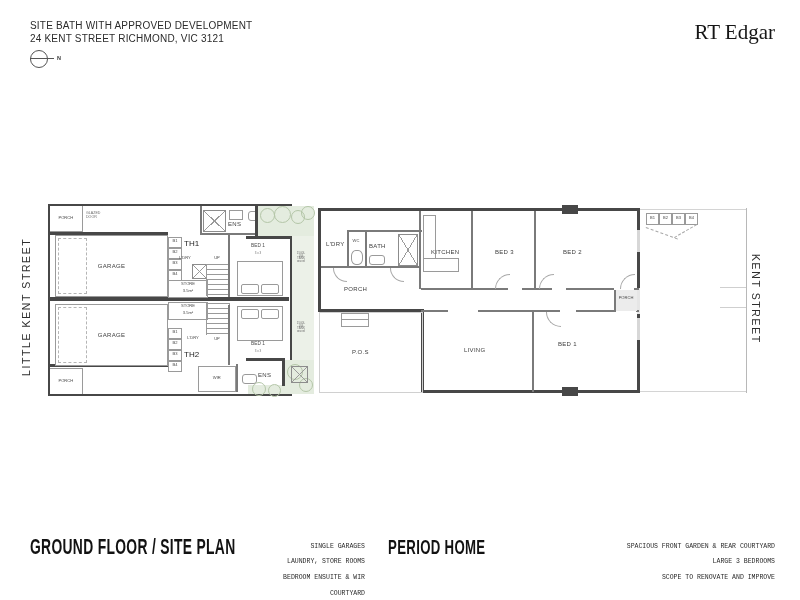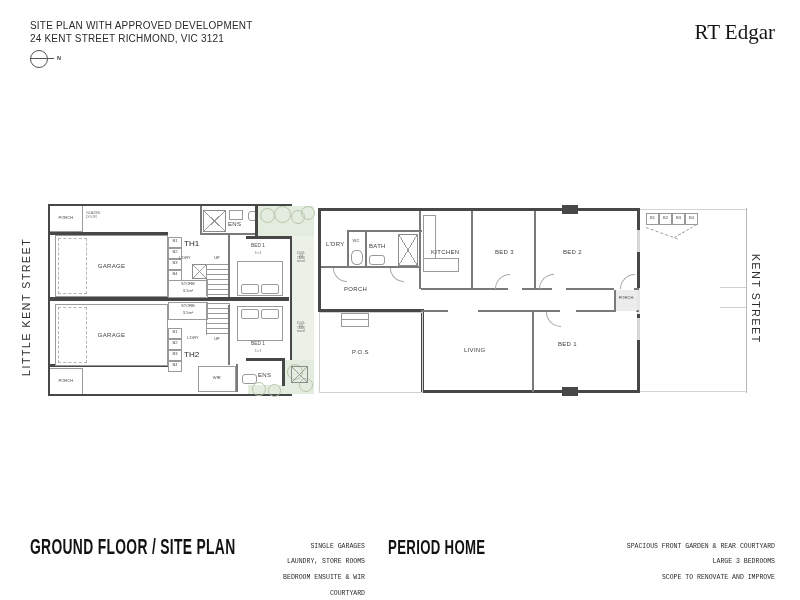--- a/index.html
+++ b/index.html
@@ -41,21 +41,21 @@
   .mono{position:absolute;font-family:"Liberation Mono",monospace;font-size:6.5px;line-height:7.8px;
         text-align:right;color:#2a2a2a;white-space:pre-line}
   .serif{font-family:"Liberation Serif",serif}
   #devb{position:absolute;left:48px;top:204px;width:244px;height:192px;
         border:2.5px solid #474747;box-sizing:border-box;background:#fff}
   .flexc{display:flex;align-items:center;justify-content:center}
 </style>
 </head>
 <body>
 
-<div class="lbl t10" style="left:30px;top:20px">SITE PLAN WITH APPROVED DEVELOPMENT</div>
+<div class="lbl t10" style="left:30px;top:20px">SITE BATH WITH APPROVED DEVELOPMENT</div>
 <div class="lbl t10" style="left:30px;top:33px">24 KENT STREET RICHMOND, VIC 3121</div>
 
 <div>
   <div class="abs" style="left:30px;top:50px;width:16px;height:16px;border:1px solid #555;border-radius:50%"></div>
   <div class="abs" style="left:30px;top:58px;width:24px;height:1px;background:#555"></div>
   <div class="lbl" style="left:57px;top:55px;font-size:5.5px;font-weight:bold">N</div>
 </div>
 
 <div class="lbl serif" style="right:25px;top:20px;font-size:21px;color:#161616">RT Edgar</div>
 

